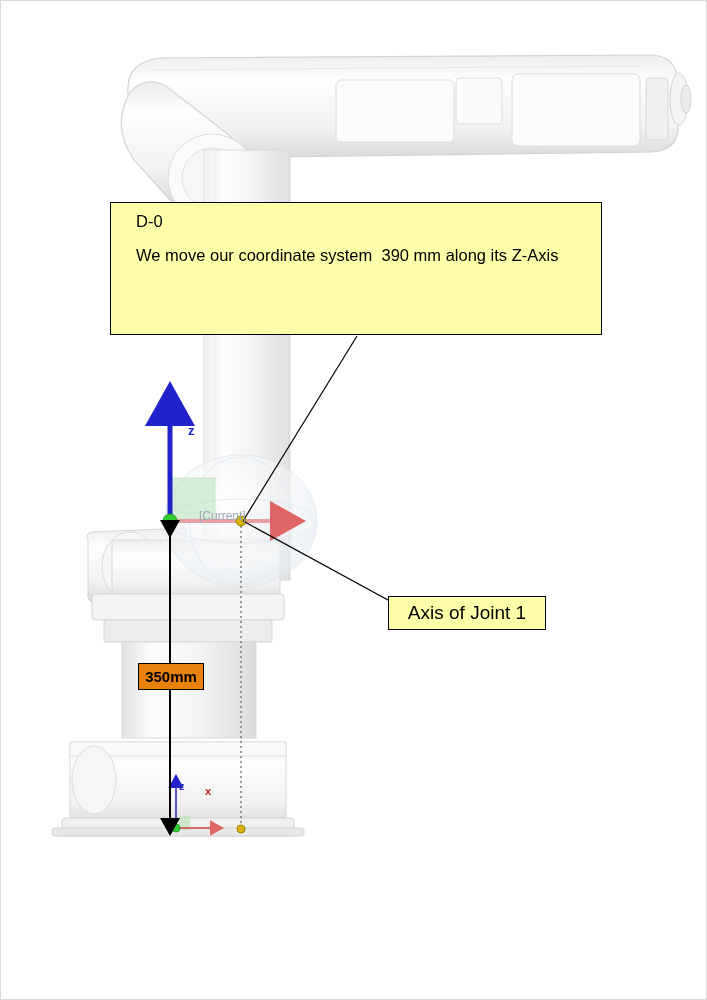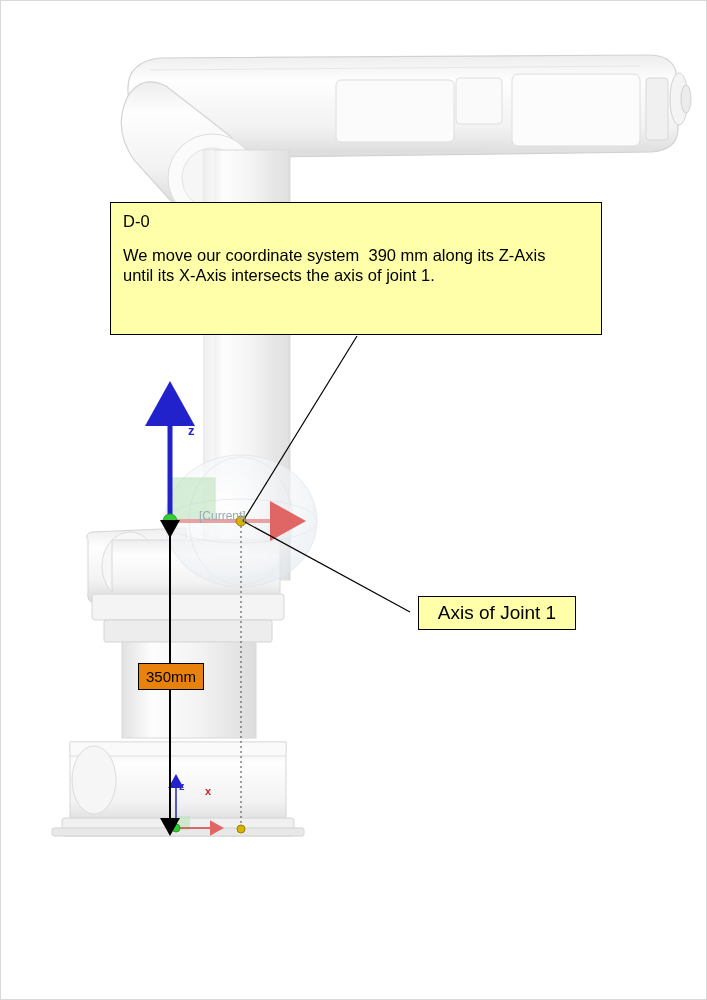--- a/index.html
+++ b/index.html
@@ -40,32 +40,32 @@
     background: #ffffaa;
     border: 1px solid #000000;
     box-sizing: border-box;
     color: #000000;
   }
   .callout-d0 {
     left: 110px;
     top: 202px;
     width: 492px;
     height: 133px;
-    padding: 8px 10px 0 12px;
+    padding: 8px 10px 0 25px;
   }
   .callout-d0 .line {
     font-size: 16.5px;
     line-height: 20px;
     white-space: pre;
   }
   .callout-d0 .gap {
     height: 14px;
   }
   .callout-joint {
-    left: 418px;
+    left: 388px;
     top: 596px;
     width: 158px;
     height: 34px;
     display: flex;
     align-items: center;
     justify-content: center;
   }
   .callout-joint .label {
     font-size: 19px;
   }
@@ -76,20 +76,21 @@
     width: 66px;
     height: 27px;
     background: #e8820c;
     border: 1px solid #000000;
     box-sizing: border-box;
     display: flex;
     align-items: center;
     justify-content: center;
     color: #000000;
     font-size: 15px;
+    font-weight: bold;
   }
 
   
   .axis-label {
     position: absolute;
     font-size: 13px;
     font-weight: bold;
   }
   .axis-label.z-big { left: 188px; top: 423px; color: #2222cc; }
   .axis-label.z-small { left: 179px; top: 780px; color: #3333bb; font-size: 11px; }
@@ -210,21 +211,20 @@
     <g>
       <line x1="357" y1="336" x2="243" y2="521" stroke="#000000" stroke-width="1.2"></line>
       <line x1="243" y1="521" x2="410" y2="612" stroke="#000000" stroke-width="1.2"></line>
     </g>
   </svg>
 
   <div class="callout callout-d0">
     <div class="line">D-0</div>
     <div class="gap"></div>
     <div class="line">We move our coordinate system  390 mm along its Z-Axis</div>
-    <div class="line">until its X-Axis intersects the axis of joint 1.</div>
     <div class="gap"></div>
   </div>
 
   <div class="callout callout-joint">
     <span class="label">Axis of Joint 1</span>
   </div>
 
   <div class="badge-350">350mm</div>
 
   <div class="axis-label z-big">z</div>

